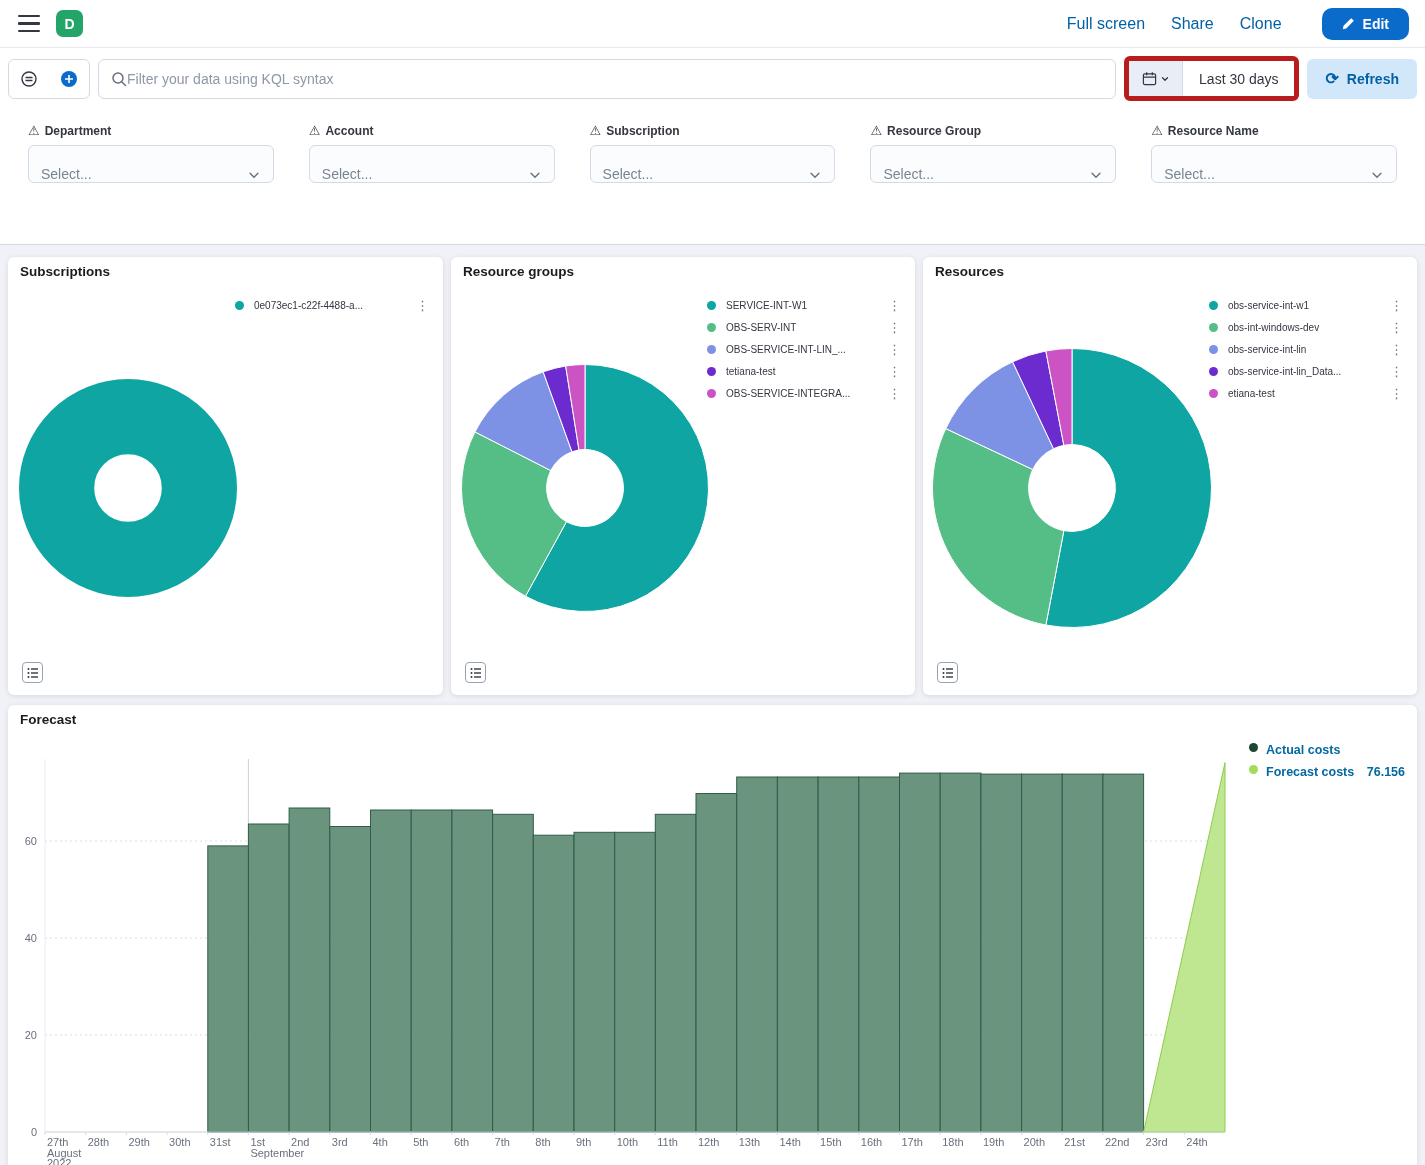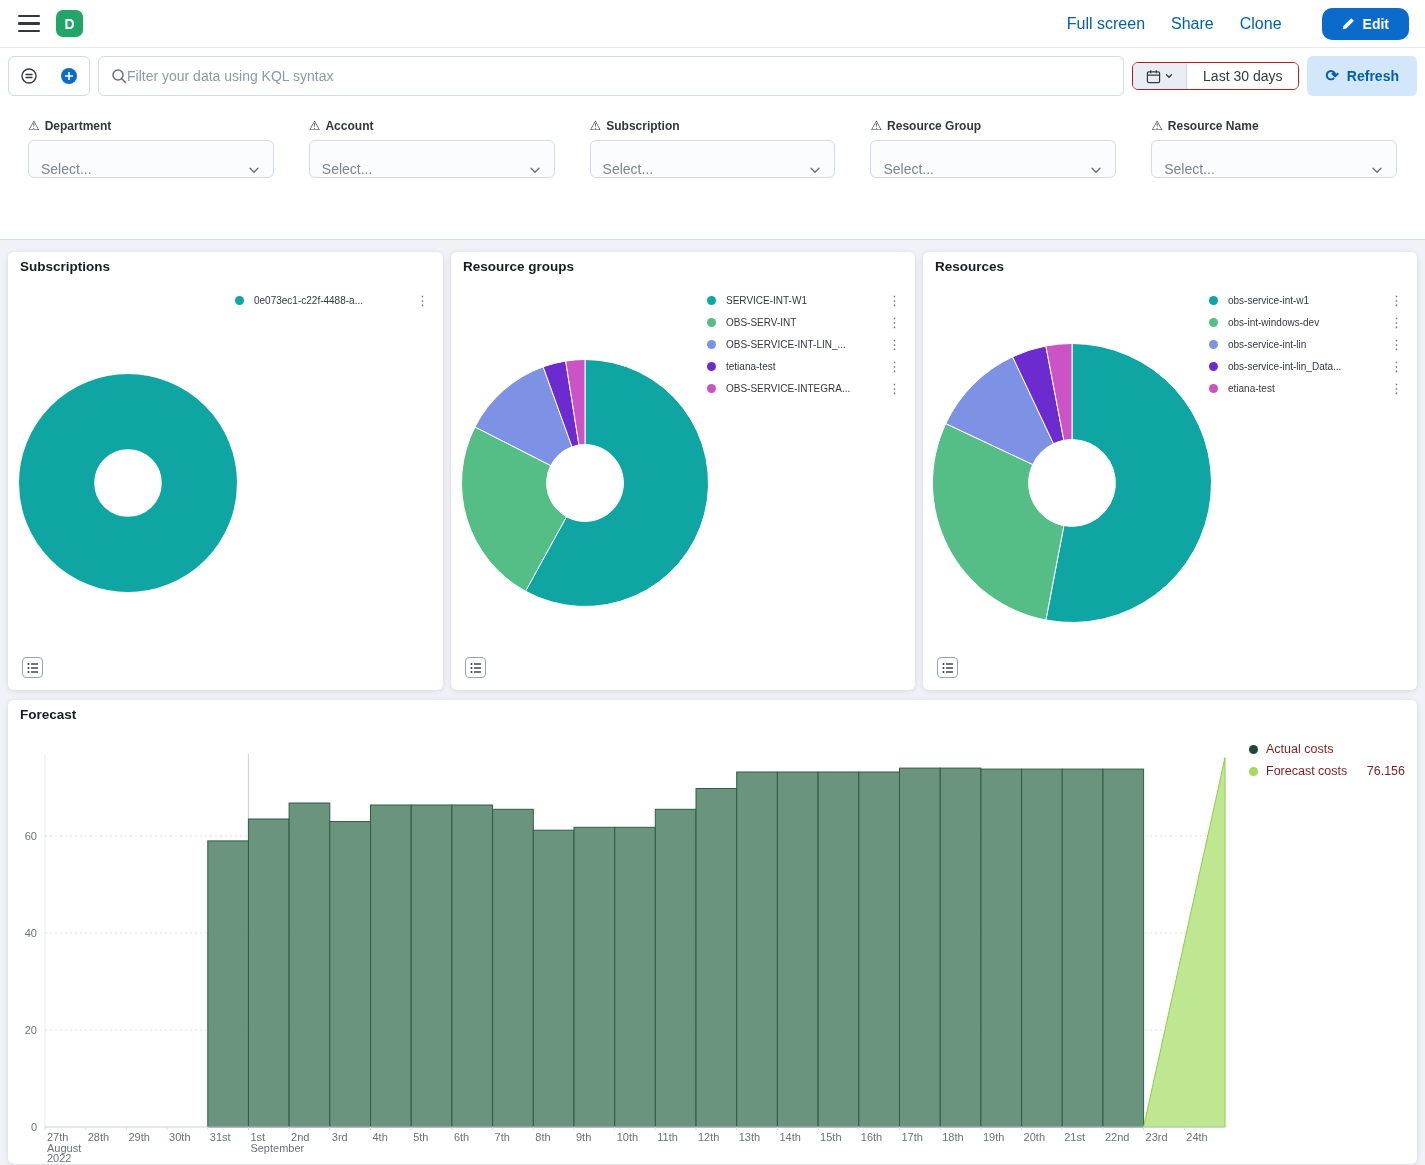--- a/index.html
+++ b/index.html
@@ -23,21 +23,21 @@
   .hdr-link { background:none; border:none; color:var(--link,#0061A6); font-size:16px; font-weight:500; }
   .edit-btn { background:var(--primary,#0B6BCB); color:#fff; border:none; border-radius:10px; height:32px; padding:0 20px; font-size:14px; font-weight:600; display:flex; align-items:center; gap:8px; margin-left:14px; }
 
   
   .query-row { background:#fff; display:flex; align-items:center; gap:8px; padding:8px; }
   .icon-group { display:flex; border:1px solid #D3DAE6; border-radius:6px; height:40px; overflow:hidden; background:#fff; }
   .icon-group button { width:40px; background:none; border:none; display:flex; align-items:center; justify-content:center; }
   .search-box { flex:1; height:40px; border:1px solid #D3DAE6; border-radius:6px; background:#fff; display:flex; align-items:center; padding:0 12px; gap:0; }
   .search-box input { border:none; outline:none; flex:1; font-size:14px; color:#343741; background:transparent; }
   .search-box input::placeholder { color:#8E98A6; }
-  .date-group { display:flex; border:1px solid #b91c1c; border-radius:6px; height:28px; overflow:hidden; }
+  .date-group { display:flex; border:5px solid #b91c1c; border-radius:6px; height:45px; overflow:hidden; }
   .date-cal { background:#E9EEF6; border:none; border-right:1px solid #D3DAE6; width:54px; display:flex; align-items:center; justify-content:center; gap:3px; }
   .date-text { background:#fff; border:none; font-size:14px; color:#343741; padding:0 16px; }
   .refresh-btn { height:40px; border:none; border-radius:6px; background:var(--refresh_bg,#D2E7F9); color:var(--refresh_text,#0061A6); font-size:14px; font-weight:600; padding:0 18px; display:flex; align-items:center; gap:8px; }
   .refresh-glyph { font-size:16px; line-height:1; }
 
   
   .filters { background:#fff; padding:14px 28px 61px 28px; border-bottom:1px solid #D3DAE6; display:grid; grid-template-columns:repeat(5,1fr); gap:35px; }
   .control-label { display:flex; align-items:center; gap:5px; font-size:12px; font-weight:700; color:#343741; margin-bottom:7px; }
   .control-label .warn { font-size:13px; font-weight:400; }
   .select { width:100%; height:38px; background:#FBFCFD; border:1px solid #D3DAE6; border-radius:6px; display:flex; align-items:flex-end; padding:0 12px; }
@@ -55,21 +55,21 @@
   .leg-label { font-size:10px; color:#343741; flex:1; white-space:nowrap; overflow:hidden; }
   .dots-btn { margin-left:6px; border:none; background:none; color:#69707D; font-size:13px; padding:0 4px; }
   .legend-toggle { position:absolute; left:14px; bottom:12px; width:21px; height:21px; border:1px solid #98A2B3; border-radius:4px; background:#fff; display:flex; align-items:center; justify-content:center; }
 
   
   .forecast-panel { margin:10px 8px 0 8px; height:464px; }
   .forecast-panel svg.fc { display:block; margin-top:20px; }
   .ax { font-size:11px; fill:#69707D; font-family:"Liberation Sans",sans-serif; }
   .xl { font-size:12.5px; font-weight:700; fill:#343741; font-family:"Liberation Sans",sans-serif; }
   .fc-legend { position:absolute; top:38px; right:12px; width:156px; }
-  .fc-row { display:flex; align-items:center; height:22px; font-size:12.5px; color:#7f1d1d; gap:8px; }
+  .fc-row { display:flex; align-items:flex-start; height:22px; font-size:12.5px; color:#0369a1; gap:8px;font-weight:bold; }
   .fc-dot { width:9px; height:9px; border-radius:50%; flex:0 0 9px; }
   .fc-val { margin-left:auto; }
 </style>
 </head>
 <body>
 
 <header class="app-header">
   <button class="hamburger" aria-label="menu">
     <span></span>
       <span></span>

